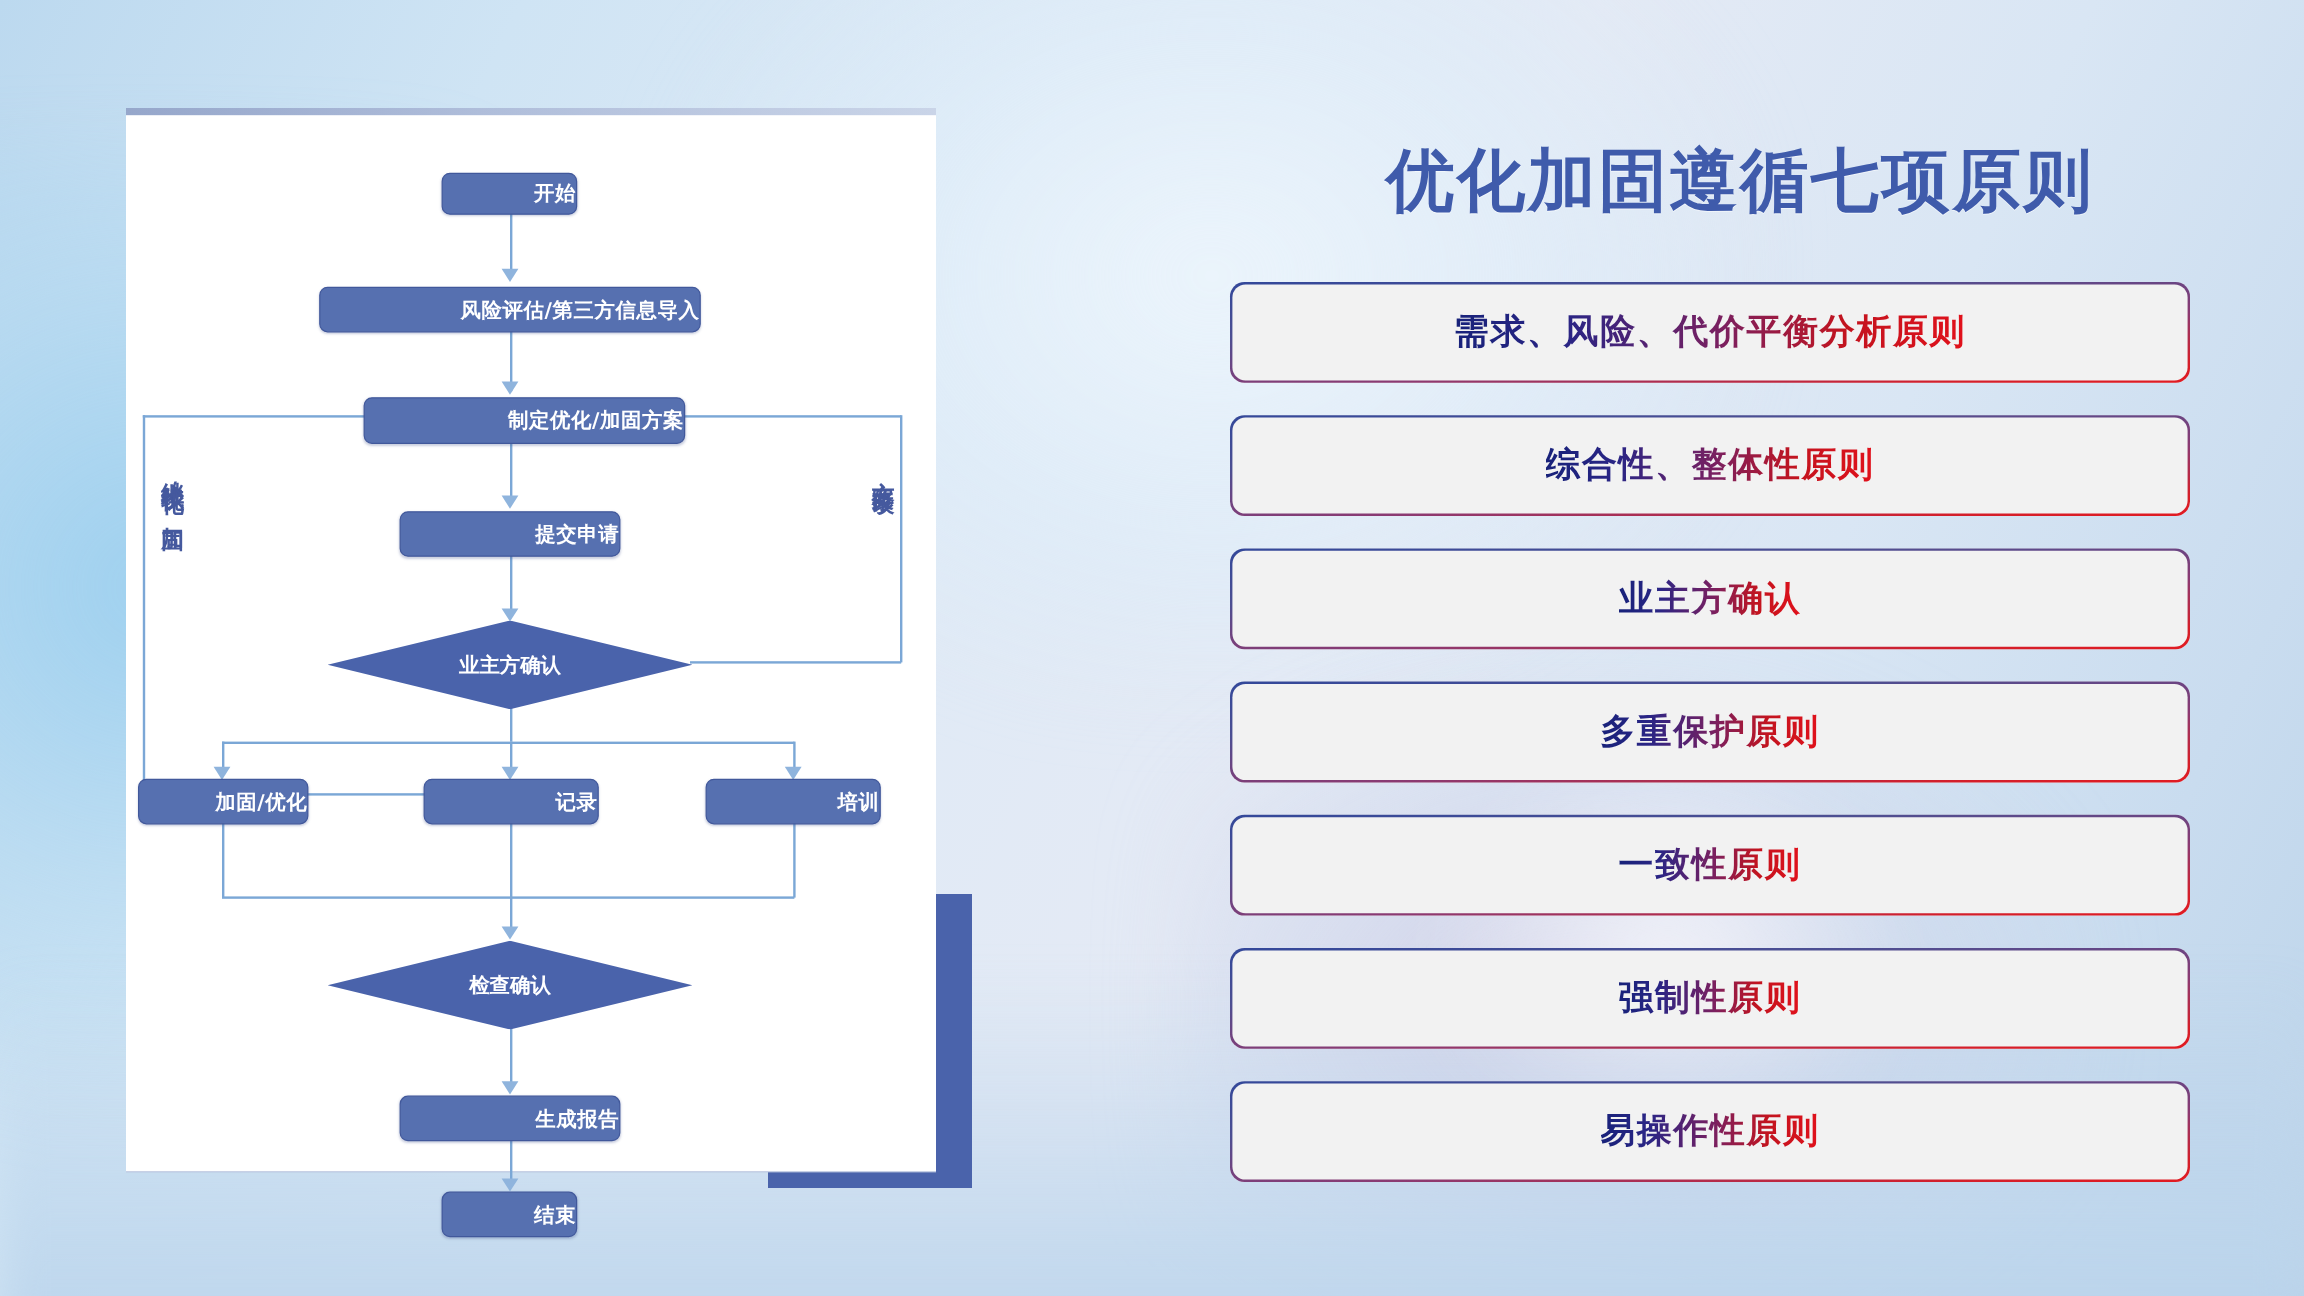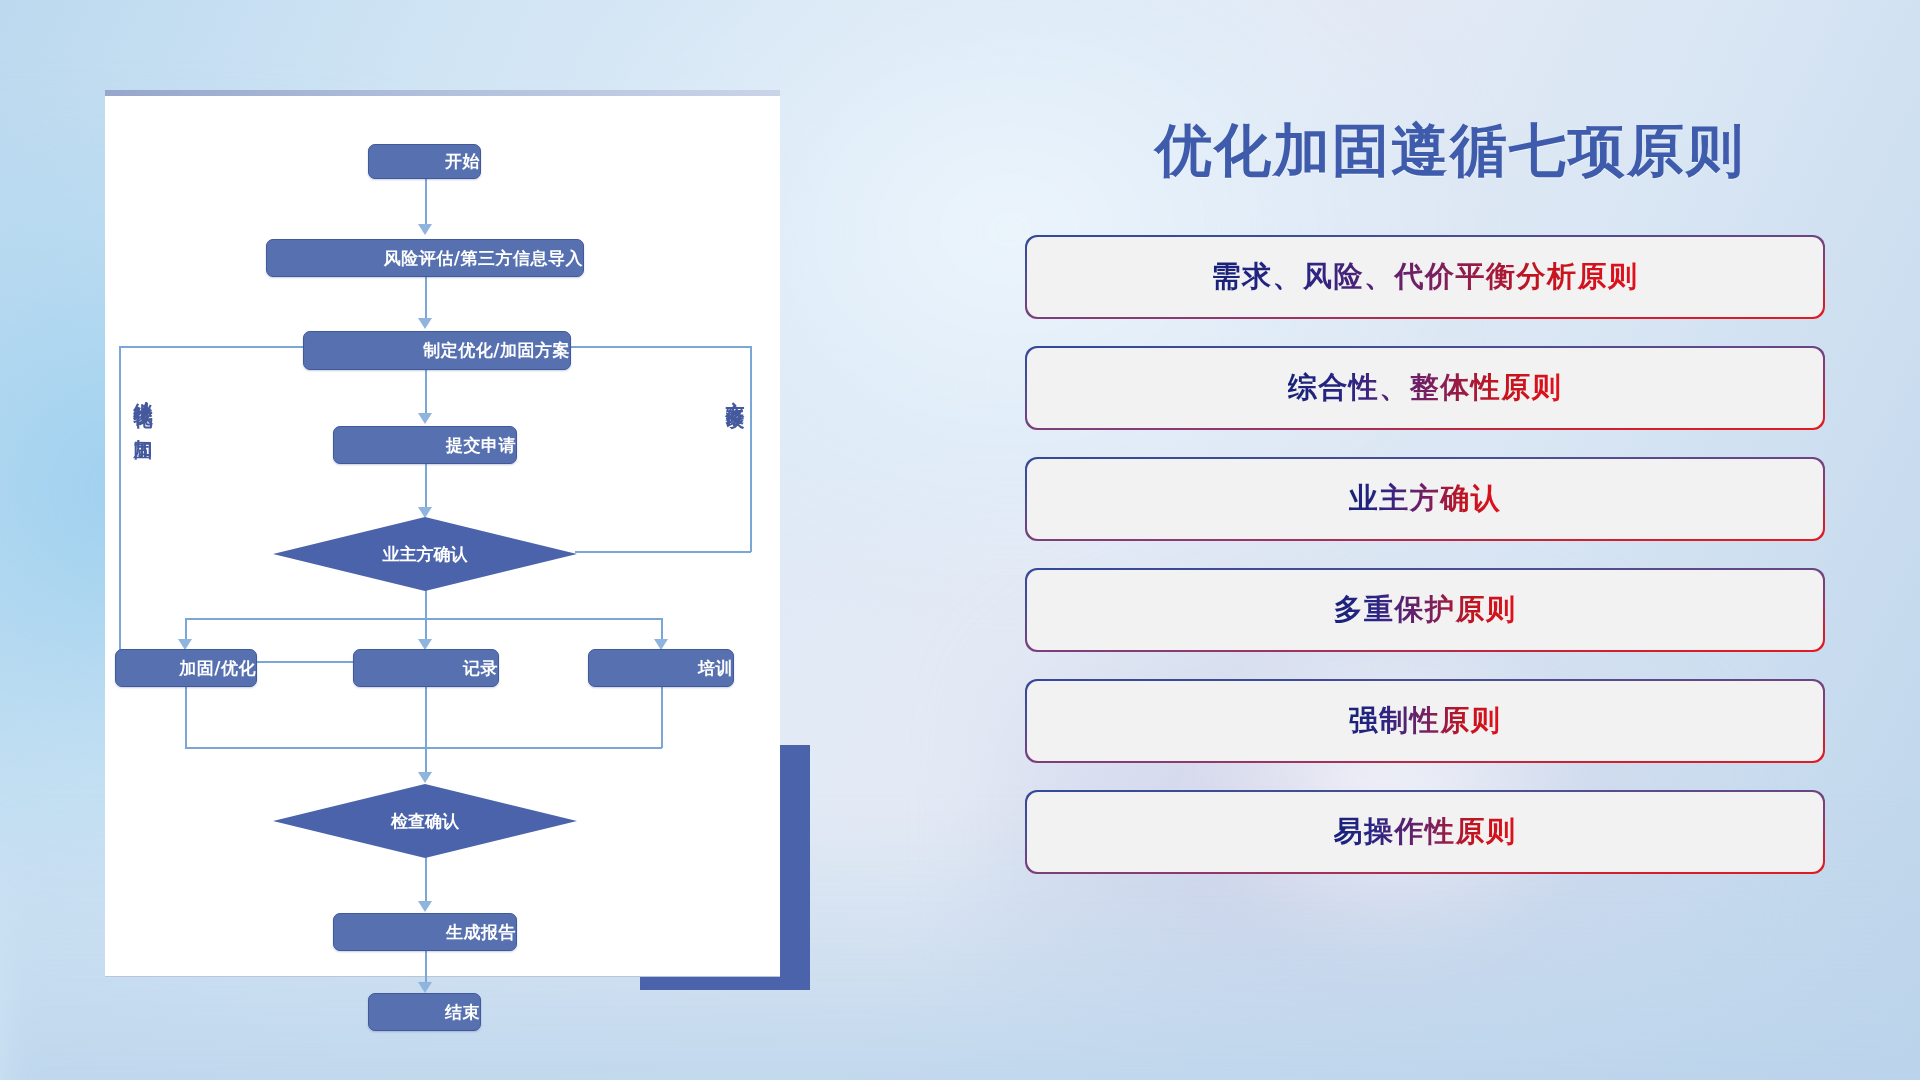--- a/index.html
+++ b/index.html
@@ -202,20 +202,25 @@
     <span class="pcard-inner"></span>
     <span class="pcard-text">业主方确认</span>
   </div>
 
   <div class="pcard">
     <span class="pcard-border"></span>
     <span class="pcard-inner"></span>
     <span class="pcard-text">多重保护原则</span>
   </div>
 
+  <div class="pcard">
+    <span class="pcard-border"></span>
+    <span class="pcard-inner"></span>
+    <span class="pcard-text">一致性原则</span>
+  </div>
 
   <div class="pcard">
     <span class="pcard-border"></span>
     <span class="pcard-inner"></span>
     <span class="pcard-text">强制性原则</span>
   </div>
 
   <div class="pcard">
     <span class="pcard-border"></span>
     <span class="pcard-inner"></span>

